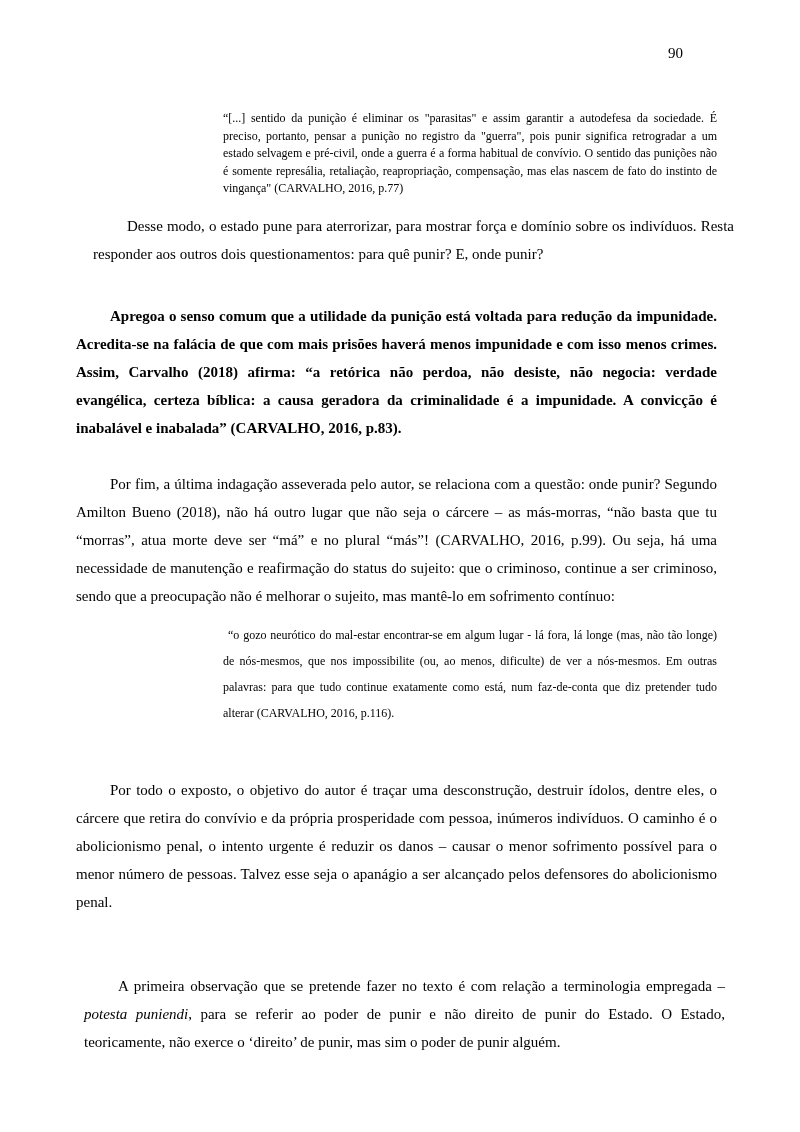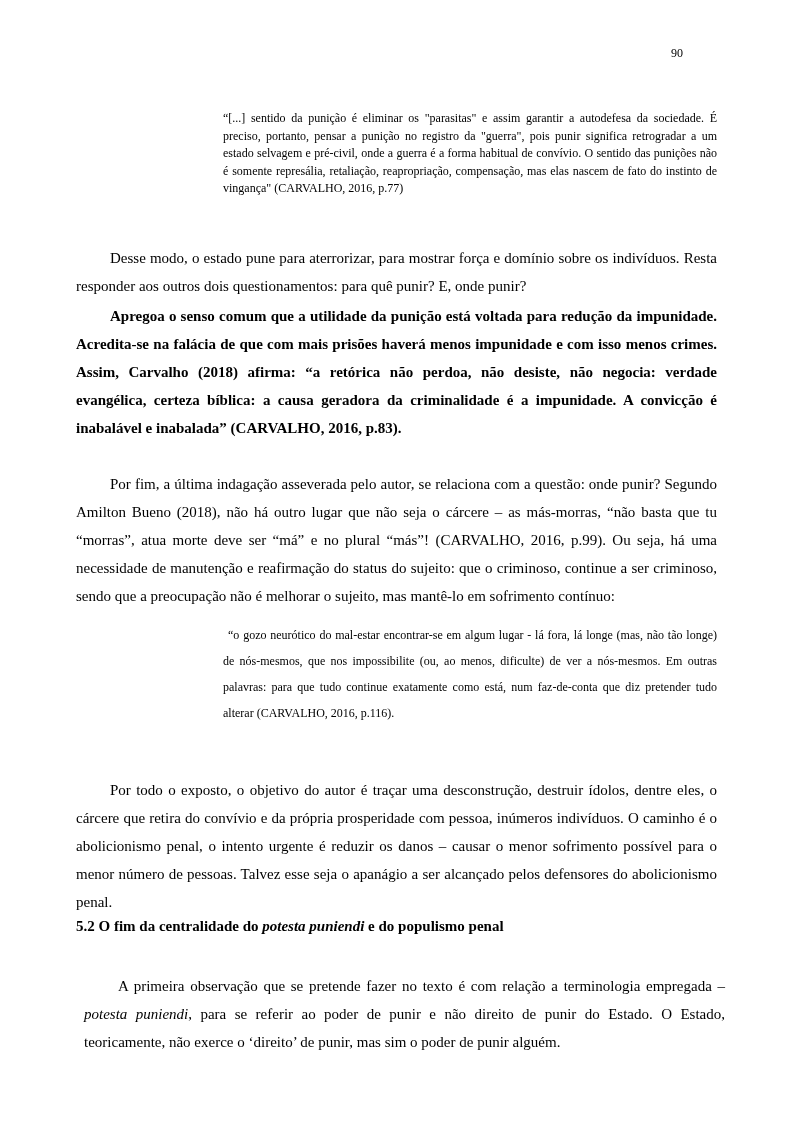--- a/index.html
+++ b/index.html
@@ -13,21 +13,21 @@
     height: 1132px;
     background: #ffffff;
     color: #000000;
     font-family: "Liberation Serif", "DejaVu Serif", serif;
     overflow: hidden;
   }
   .page-number {
     position: absolute;
     top: 44px;
     right: 117px;
-    font-size: 12px;
+    font-size: 15px;
     line-height: 18px;
   }
   .blockquote {
     position: absolute;
     left: 223px;
     width: 494px;
     font-size: 12px;
     text-align: justify;
   }
   .blockquote.q1 {
@@ -41,21 +41,21 @@
   }
   .body-para {
     position: absolute;
     left: 76px;
     width: 641px;
     font-size: 15px;
     line-height: 28px;
     text-align: justify;
     text-indent: 34px;
   }
-  .p1 { top: 244px; }
+  .p1 { top: 212px; margin-left: 17px; }
   .p2 { top: 302px; font-weight: bold; }
   .p3 { top: 430px; margin-top: 40px; }
   .p4 { top: 776px; }
   .p5 { top: 972px; margin-left: 8px; }
   .section-heading {
     position: absolute;
     left: 76px;
     width: 641px;
     top: 916px;
     font-size: 15px;
@@ -77,17 +77,16 @@
   <div class="body-para p1">Desse modo, o estado pune para aterrorizar, para mostrar força e domínio sobre os indivíduos. Resta responder aos outros dois questionamentos: para quê punir? E, onde punir?</div>
 
   <div class="body-para p2">Apregoa o senso comum que a utilidade da punição está voltada para redução da impunidade. Acredita-se na falácia de que com mais prisões haverá menos impunidade e com isso menos crimes. Assim, Carvalho (2018) afirma: “a retórica não perdoa, não desiste, não negocia: verdade evangélica, certeza bíblica: a causa geradora da criminalidade é a impunidade. A convicção é inabalável e inabalada” (CARVALHO, 2016, p.83).</div>
 
   <div class="body-para p3">Por fim, a última indagação asseverada pelo autor, se relaciona com a questão: onde punir? Segundo Amilton Bueno (2018), não há outro lugar que não seja o cárcere – as más-morras, “não basta que tu “morras”, atua morte deve ser “má” e no plural “más”! (CARVALHO, 2016, p.99). Ou seja, há uma necessidade de manutenção e reafirmação do status do sujeito: que o criminoso, continue a ser criminoso, sendo que a preocupação não é melhorar o sujeito, mas mantê-lo em sofrimento contínuo:</div>
 
   <div class="blockquote q2">“o gozo neurótico do mal-estar encontrar-se em algum lugar - lá fora, lá longe (mas, não tão longe) de nós-mesmos, que nos impossibilite (ou, ao menos, dificulte) de ver a nós-mesmos. Em outras palavras: para que tudo continue exatamente como está, num faz-de-conta que diz pretender tudo alterar (CARVALHO, 2016, p.116).</div>
 
   <div class="body-para p4">Por todo o exposto, o objetivo do autor é traçar uma desconstrução, destruir ídolos, dentre eles, o cárcere que retira do convívio e da própria prosperidade com pessoa, inúmeros indivíduos. O caminho é o abolicionismo penal, o intento urgente é reduzir os danos – causar o menor sofrimento possível para o menor número de pessoas. Talvez esse seja o apanágio a ser alcançado pelos defensores do abolicionismo penal.</div>
 
-  <div class="section-heading"><span>5.2 O fim da centralidade do </span><span class="it">potesta puniendi</span><span> e do populismo penal</span></div>
 
   <div class="body-para p5"><span>A primeira observação que se pretende fazer no texto é com relação a terminologia empregada – </span><span class="it">potesta puniendi</span><span>, para se referir ao poder de punir e não direito de punir do Estado. O Estado, teoricamente, não exerce o ‘direito’ de punir, mas sim o poder de punir alguém.</span></div>
 
 </div>
 
 </body></html>

